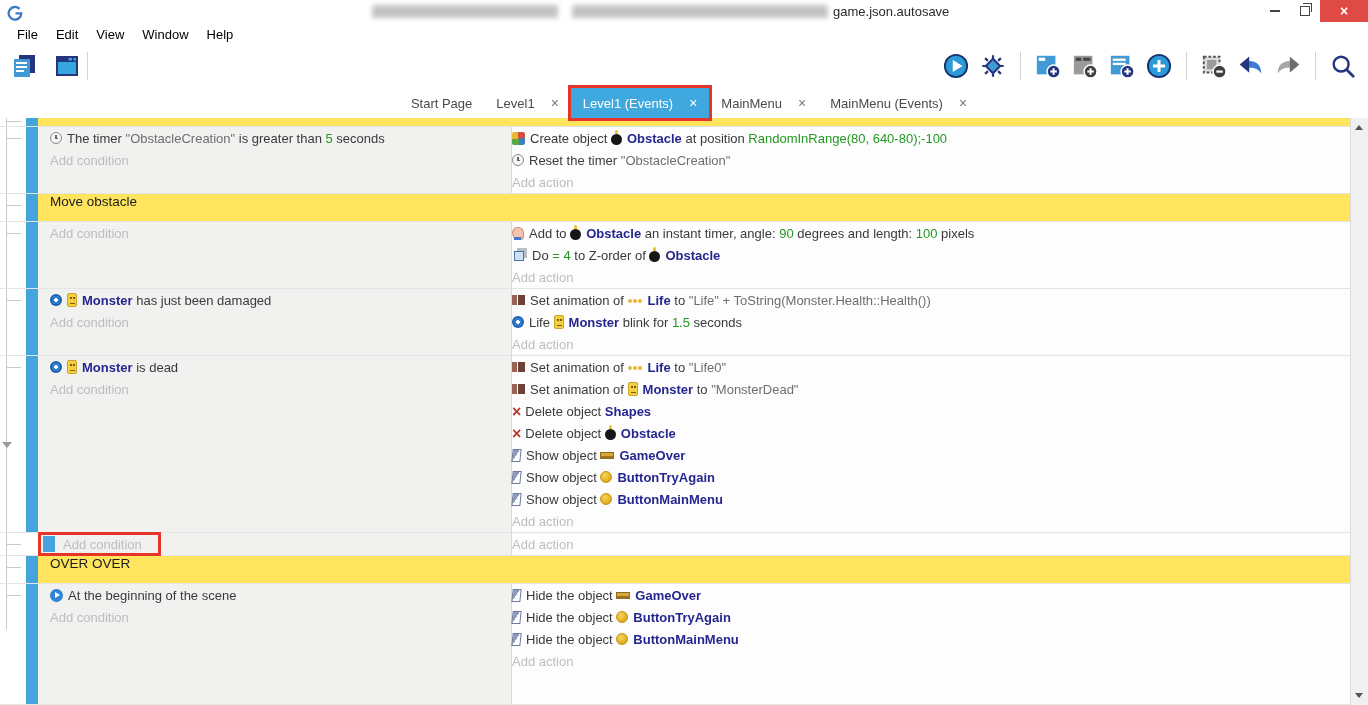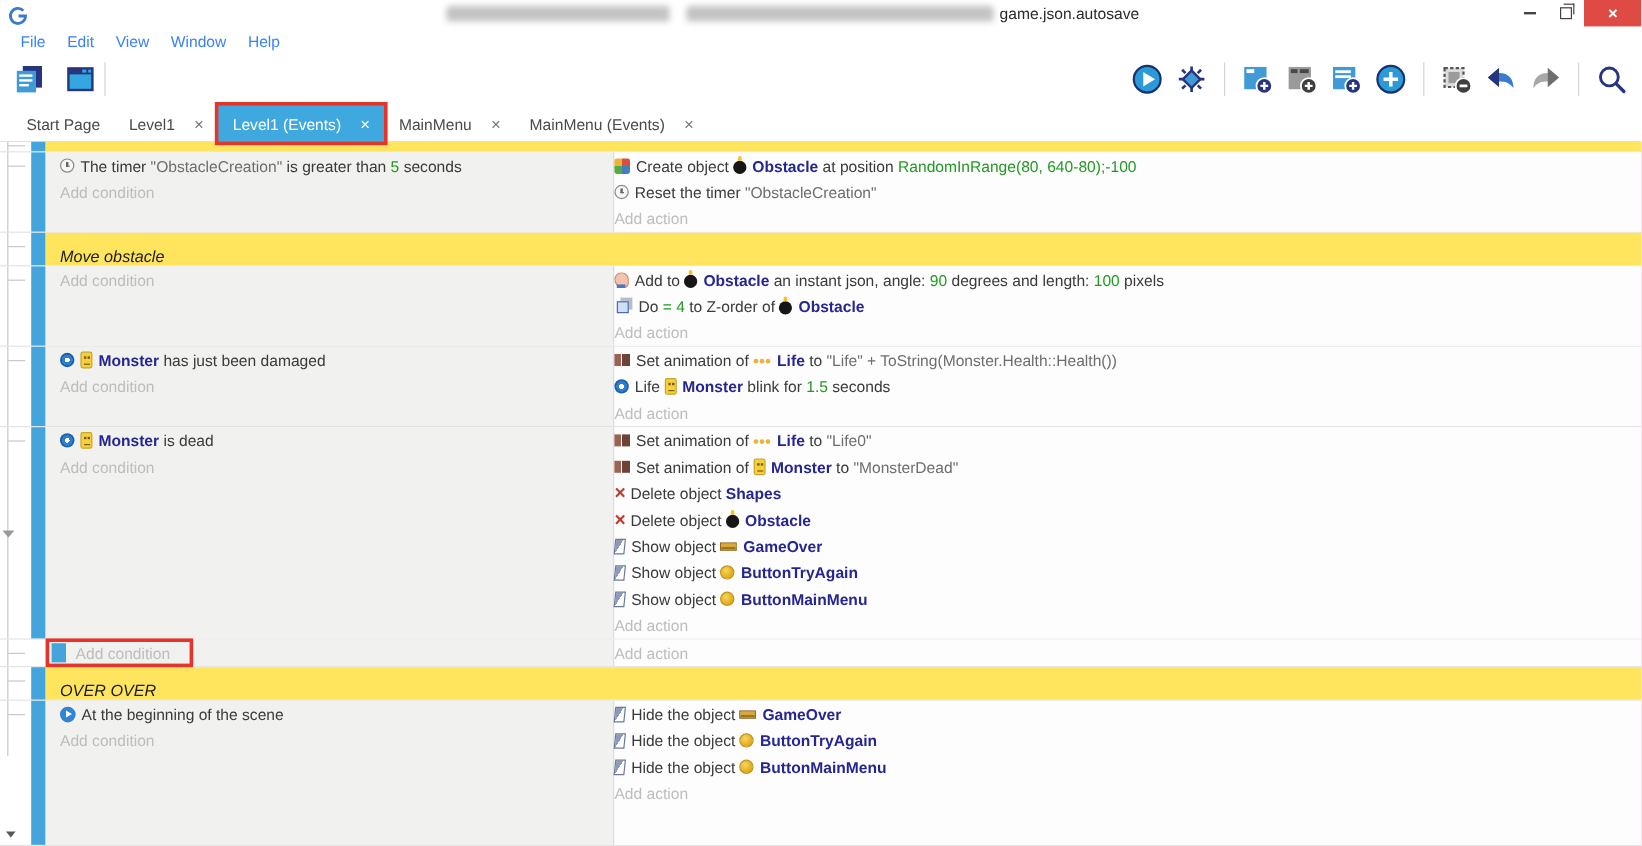--- a/index.html
+++ b/index.html
@@ -14,54 +14,54 @@
   #title-text{position:absolute;left:833px;top:4px;font-size:13px;color:#2a2a2a;white-space:pre;}
   #winbtns{position:absolute;right:0;top:0;display:flex;height:22px;}
   .winbtn{width:30px;height:22px;display:flex;align-items:center;justify-content:center;}
   #btn-min span{display:block;width:10px;height:1.5px;background:#444;}
   #btn-restore span{display:block;width:8px;height:8px;border:1px solid #444;position:relative;background:#fff;}
   #btn-restore span:before{content:"";position:absolute;left:2px;top:-4px;width:8px;height:8px;border:1px solid #444;border-left:none;border-bottom:none;}
   #btn-close{width:48px;background:#e04a44;color:#fff;font-size:14px;font-weight:bold;}
 
   
   #menubar{height:20px;display:flex;align-items:center;padding-left:8px;background:#fff;}
-  .menu-item{font-size:13px;color:#3b82f6;padding:0 9px;cursor:default;}
+  .menu-item{font-size:13px;color:#000000;padding:0 9px;cursor:default;}
 
   
   #toolbar{height:44px;display:flex;align-items:center;background:#fff;}
   #tb-left{display:flex;align-items:center;gap:12px;padding-left:10px;}
   #tb-spacer{flex:1;}
   #tb-right{display:flex;align-items:center;gap:7px;padding-right:10px;}
   .tbbtn{width:30px;height:30px;border:none;background:transparent;padding:2px;display:flex;align-items:center;justify-content:center;}
   .tbbtn svg{width:26px;height:26px;display:block;}
   .tbsep{width:1px;height:28px;background:#d4d4d4;margin:0 5px;}
 
   
-  #tabbar{height:30px;display:flex;align-items:stretch;background:#fff;padding-left:10px;}
+  #tabbar{height:30px;display:flex;align-items:stretch;background:#fff;padding-left:10px;justify-content:center;}
   .tab{display:flex;align-items:center;padding:0 12px;font-size:13px;color:#4a4a4a;white-space:pre;}
   .tab .tclose{margin-left:16px;color:#777;font-size:14px;}
   .tab.active{background:#3fa9df;color:#fff;}
   .tab.active .tclose{color:#fff;}
   .tab.hl{box-shadow:0 0 0 3px #e5352b;position:relative;z-index:6;}
 
   
-  #sheet{height:587px;display:flex;background:#ec4899;flex-direction:column;}
+  #sheet{height:587px;display:flex;background:#15803d;}
   #events{flex:1;position:relative;display:flex;flex-direction:column;overflow:hidden;background:#fff;}
   #events:before{content:"";position:absolute;left:6px;top:0;width:1px;height:512px;background:#c9c9c9;}
   .row{position:relative;display:flex;padding-left:26px;border-bottom:1px solid #e4e4e4;flex:none;}
   .row:before{content:"";position:absolute;left:6px;top:11px;width:15px;height:1px;background:#c9c9c9;}
   .row.grow{flex:1;}
   .bar{width:12px;background:#44a5dc;flex:none;}
   .row.empty .bar{visibility:hidden;}
   
   .row.comment{height:27px;}
   .row.comment.partial{height:8px;}
   .row.comment.partial:before{top:3px;}
-  .cbody{flex:1;background:#ffe45e;display:flex;align-items:flex-end;padding-left:12px;
-         font-size:13.5px;color:#1c1c1c;overflow:hidden;white-space:pre;font-style:italic;}
+  .cbody{flex:1;background:#ffe45e;display:flex;align-items:flex-start;padding-left:12px;
+         font-size:13.5px;color:#1c1c1c;overflow:hidden;white-space:pre;}
   
   .cond{width:474px;flex:none;background:#f1f1ef;border-right:1px solid #d8d8d8;box-sizing:border-box;}
   .acts{flex:1;background:#fdfdfd;}
   .line{height:22px;display:flex;align-items:center;font-size:13px;overflow:visible;}
   .cond .line{padding-left:12px;}
   .acts .line{padding-left:0;text-align:right;}
   .seg{white-space:pre;color:#3a3a3a;}
   .seg.g{color:#229922;}
   .seg.o{color:#26268f;font-weight:bold;}
   .seg.q{color:#6e6e6e;}
@@ -322,21 +322,21 @@
             <div class="line">
               <span class="ph">Add condition</span>
             </div>
           </div>
           <div class="acts">
             <div class="line">
               <span class="mi mi-force"></span>
               <span class="seg">Add to </span>
               <span class="mi mi-bomb"></span>
               <span class="seg o">Obstacle</span>
-              <span class="seg"> an instant json, angle: </span>
+              <span class="seg"> an instant timer, angle: </span>
               <span class="seg g">90</span>
               <span class="seg"> degrees and length: </span>
               <span class="seg g">100</span>
               <span class="seg"> pixels</span>
             </div>
             <div class="line">
               <span class="mi mi-zorder"></span>
               <span class="seg">Do </span>
               <span class="seg g">= 4</span>
               <span class="seg"> to Z-order of </span>

